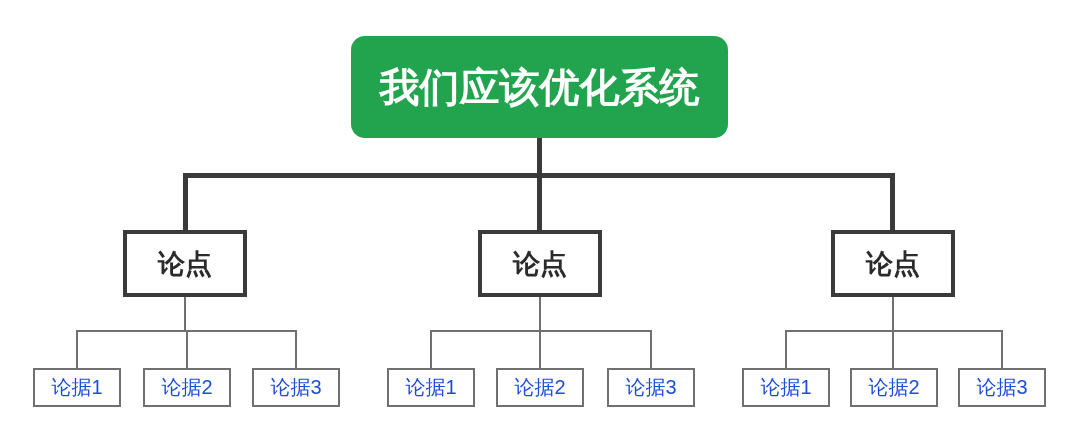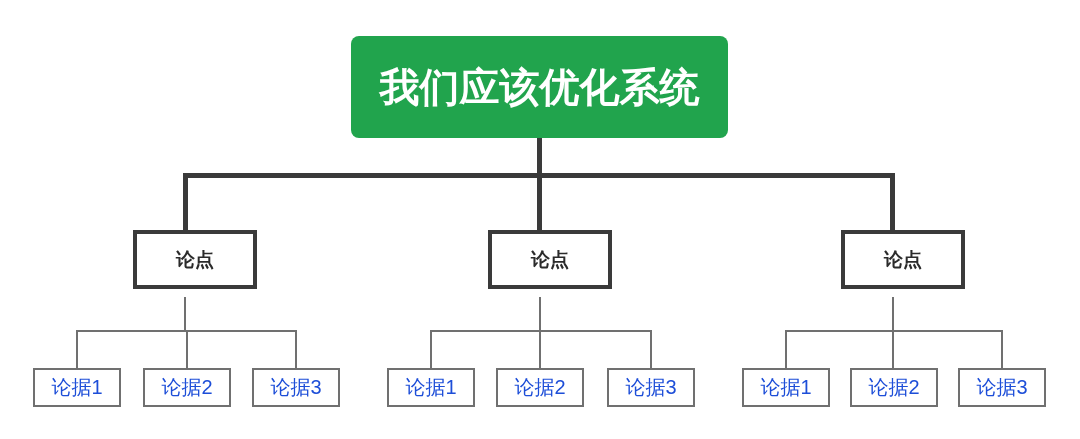--- a/index.html
+++ b/index.html
@@ -30,35 +30,34 @@
     box-sizing: border-box;
     background: #ffffff;
     text-align: center;
   }
   .root-node {
     left: 351px;
     top: 36px;
     width: 377px;
     height: 102px;
     background: #21a44d;
-    border-radius: 8px;
+    border-radius: 14px;
     color: #ffffff;
     font-size: 40px;
     font-weight: bold;
     letter-spacing: 0px;
   }
   .branch-node {
     top: 230px;
     width: 124px;
-    height: 59px;
+    height: 67px;
     border: 4px solid #3a3a3a;
     color: #2b2b2b;
-    font-size: 19px;
+    font-size: 27px;
     font-weight: bold;
-    margin-left: 10px;
   }
   .leaf-node {
     top: 368px;
     width: 88px;
     height: 39px;
     border: 2px solid #707070;
     color: #1d4ed8;
     font-size: 20px;
     font-weight: normal;
   }

